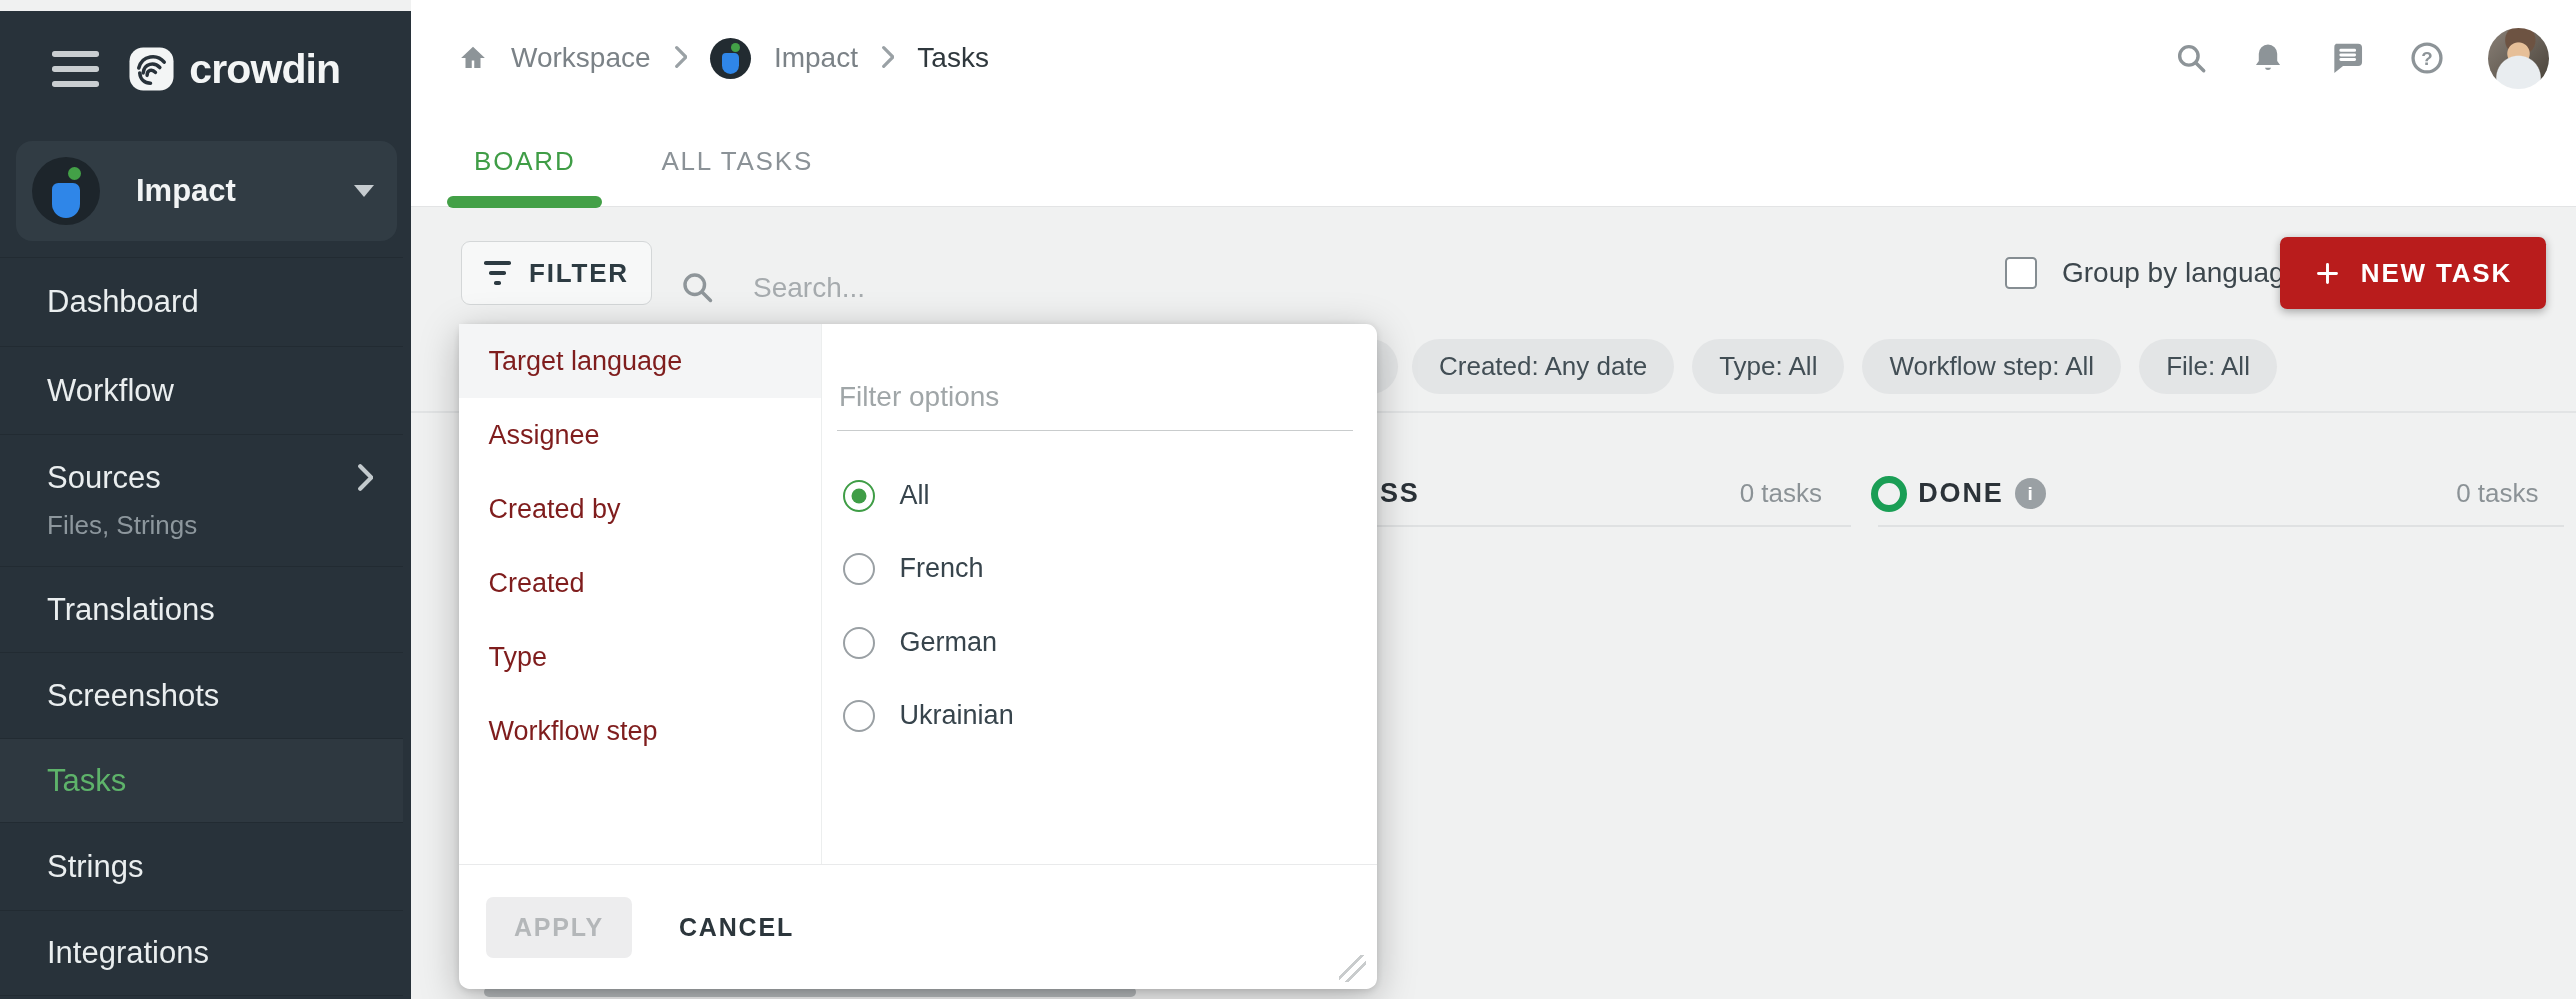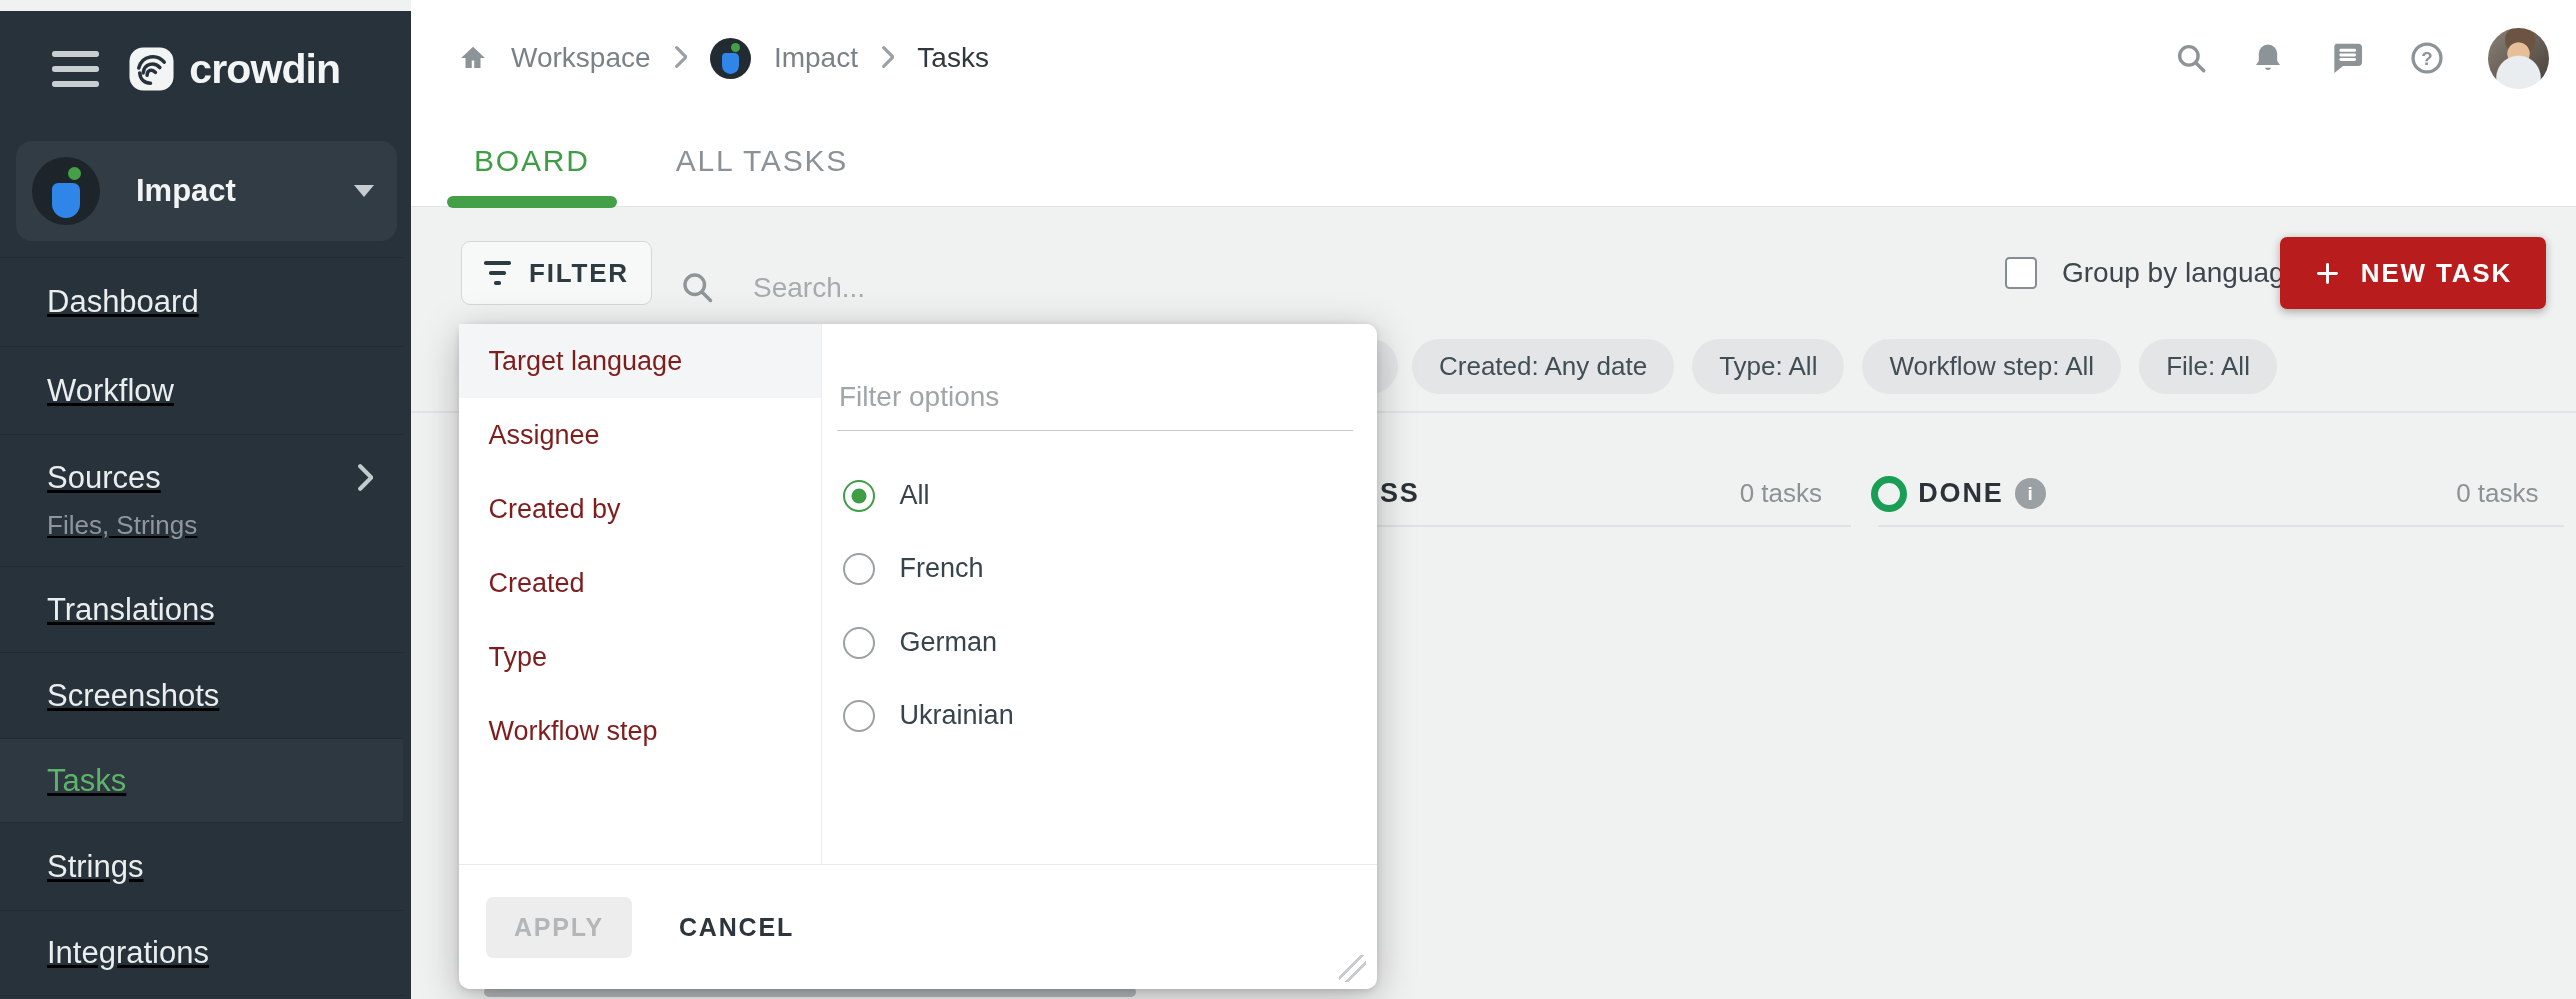--- a/index.html
+++ b/index.html
@@ -16,21 +16,21 @@
   .logo-text{font-size:41px;font-weight:700;color:#f3f5f5;letter-spacing:-0.9px;}
 
   .project-card{position:absolute;left:16px;top:130px;width:381px;height:100px;background:#313c44;
                 border-radius:16px;display:flex;align-items:center;padding:0 23px 0 16px;box-sizing:border-box;cursor:pointer;}
   .proj-avatar{position:relative;width:68px;height:68px;border-radius:50%;background:#1d252b;flex:0 0 68px;}
   .proj-avatar .dot{position:absolute;left:36px;top:9.8px;width:13.4px;height:13.4px;border-radius:50%;background:#43a047;}
   .proj-avatar .blob{position:absolute;left:19.7px;top:26px;width:28px;height:35px;background:#2f86e8;border-radius:7.2px 8px 16px 16px;}
   .proj-name{margin-left:36px;font-size:31px;font-weight:600;color:#f2f4f5;}
   .caret{margin-left:auto;width:0;height:0;border-left:10.7px solid transparent;border-right:10.7px solid transparent;border-top:12.5px solid #c6ccd0;}
 
-  .sb-nav{position:absolute;top:246px;left:0;right:8px;text-decoration:underline;}
+  .sb-nav{position:absolute;top:246px;left:0;right:8px;}
   .nav-item{box-sizing:border-box;border-top:1.8px solid #222b32;padding-left:47px;display:flex;
             flex-direction:column;justify-content:center;height:88px;cursor:pointer;}
   .nav-item .row{display:flex;align-items:center;padding-right:0;}
   .nav-label{font-size:31px;font-weight:500;color:#eaeeef;}
   .nav-sub{font-size:26px;color:#8d979d;margin-top:14.3px;}
   .nav-item.sources{height:132px;}
   .nav-item.tasks{height:84px;background:#2e3840;}
   .nav-item.tasks .nav-label{color:#5eb36a;}
   .nav-item.last{border-bottom:1.8px solid #222b32;}
   .nav-chev{margin-left:auto;margin-right:30px;display:flex;}
@@ -48,21 +48,21 @@
   .icon-btn{display:flex;align-items:center;justify-content:center;cursor:pointer;}
   .avatar-photo{width:61px;height:61px;border-radius:50%;cursor:pointer;
     background:
       radial-gradient(circle at 50% 82%, #e9edf0 0 37%, rgba(0,0,0,0) 39%),
       radial-gradient(circle at 50% 42%, #e6bf98 0 23%, rgba(0,0,0,0) 25%),
       radial-gradient(circle at 53% 20%, #6d5342 0 25%, rgba(0,0,0,0) 27%),
       linear-gradient(135deg,#8a8178,#463f36);}
 
   .tabrow{height:91px;background:#fff;border-bottom:1.8px solid #e3e4e5;display:flex;align-items:stretch;
           padding-left:36px;box-sizing:border-box;gap:32px;}
-  .tab{position:relative;display:flex;align-items:center;padding:0 27px;font-size:30px;letter-spacing:1.8px;
+  .tab{position:relative;display:flex;align-items:center;padding:0 27px;font-size:26px;letter-spacing:1.8px;
        font-weight:500;color:#8b9297;cursor:pointer;}
   .tab.active{color:#3f9d46;}
   .tab.active::after{content:"";position:absolute;left:0;right:0;bottom:-1.8px;height:11.6px;background:#43a047;border-radius:7.2px;}
 
   .content{position:relative;height:790px;}
 
   .filter-btn{position:absolute;left:50px;top:34px;width:191px;height:64px;background:#f7f8f8;
               border:1.8px solid #d4d7d8;border-radius:9px;display:flex;align-items:center;justify-content:center;
               gap:18px;box-sizing:border-box;cursor:pointer;}
   .filter-icon{display:flex;flex-direction:column;align-items:center;gap:5.4px;}

